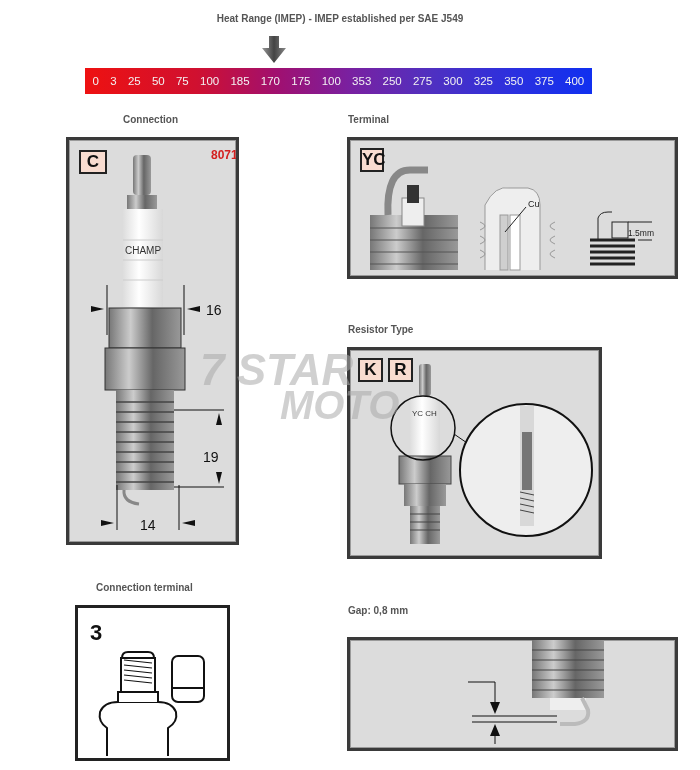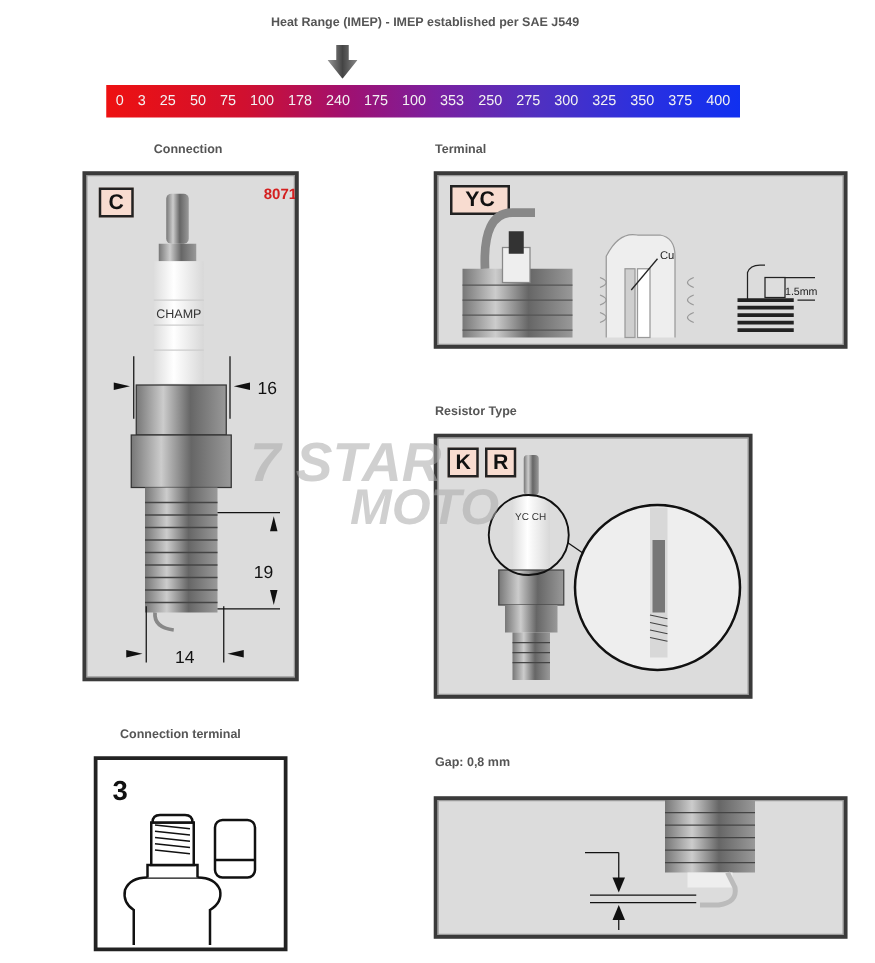--- a/index.html
+++ b/index.html
@@ -50,22 +50,22 @@
     </defs>
   <path d="M7 0 H17 V12 H24 L12 27 L0 12 H7 Z" fill="url(#ag)"></path>
 </svg>
 <div id="heat-bar">
   <span>0</span>
   <span>3</span>
   <span>25</span>
   <span>50</span>
   <span>75</span>
   <span>100</span>
-  <span>178</span>
-  <span>240</span>
+  <span>185</span>
+  <span>170</span>
   <span>175</span>
   <span>100</span>
   <span>353</span>
   <span>250</span>
   <span>275</span>
   <span>300</span>
   <span>325</span>
   <span>350</span>
   <span>375</span>
   <span>400</span>
@@ -128,21 +128,21 @@
     <polygon points="32,380 45,383 32,386" fill="#111"></polygon>
     <polygon points="126,380 113,383 126,386" fill="#111"></polygon>
     <text x="137" y="175" font-size="14" fill="#111" font-family="Liberation Sans, sans-serif">16</text>
     <text x="134" y="322" font-size="14" fill="#111" font-family="Liberation Sans, sans-serif">19</text>
     <text x="71" y="390" font-size="14" fill="#111" font-family="Liberation Sans, sans-serif">14</text>
   </svg>
 </div>
 
 <div class="heading" style="left:348px;top:114px;">Terminal</div>
 <div class="panel" id="term-panel">
-  <div class="tag" style="left:10px;top:8px;width:48px;">YC</div>
+  <div class="tag" style="left:10px;top:8px;width:24px;">YC</div>
   <svg style="position:absolute;left:0;top:0;" width="325" height="136">
     <rect x="20" y="75" width="88" height="55" fill="url(#metal)"></rect>
     <g stroke="#555">
         <line x1="20" y1="88" x2="108" y2="88"></line>
         <line x1="20" y1="100" x2="108" y2="100"></line>
         <line x1="20" y1="112" x2="108" y2="112"></line>
         <line x1="20" y1="124" x2="108" y2="124"></line>
       </g>
     <rect x="52" y="58" width="22" height="28" fill="#eee" stroke="#888"></rect>
     <rect x="57" y="45" width="12" height="18" fill="#333"></rect>

